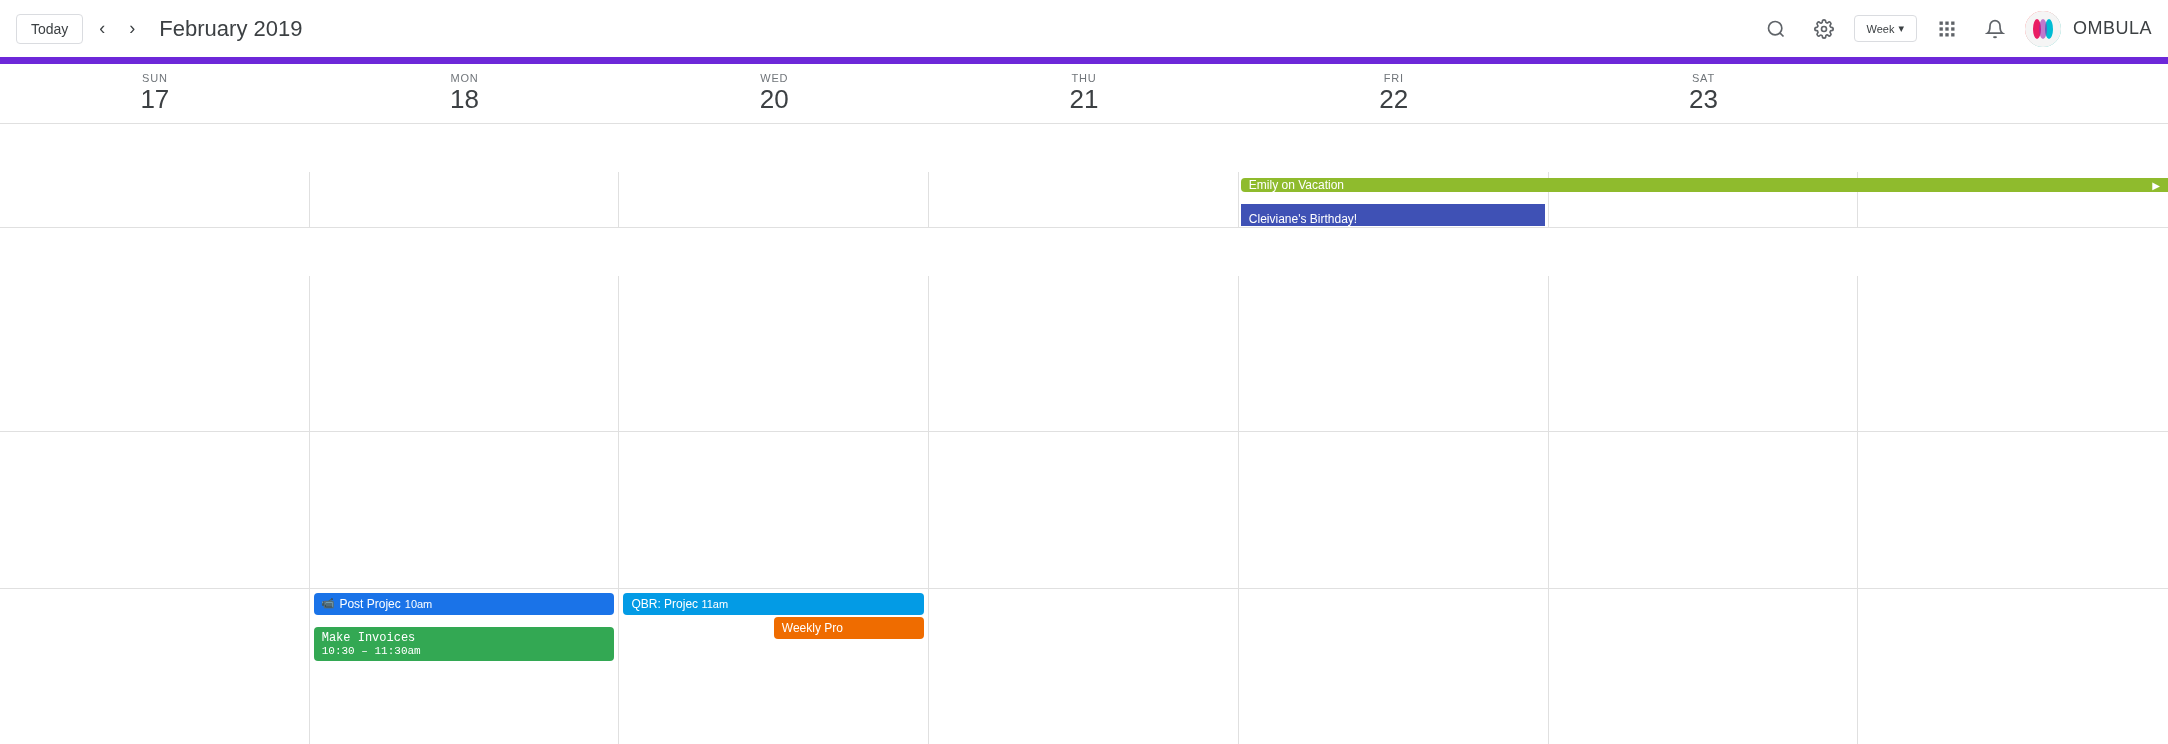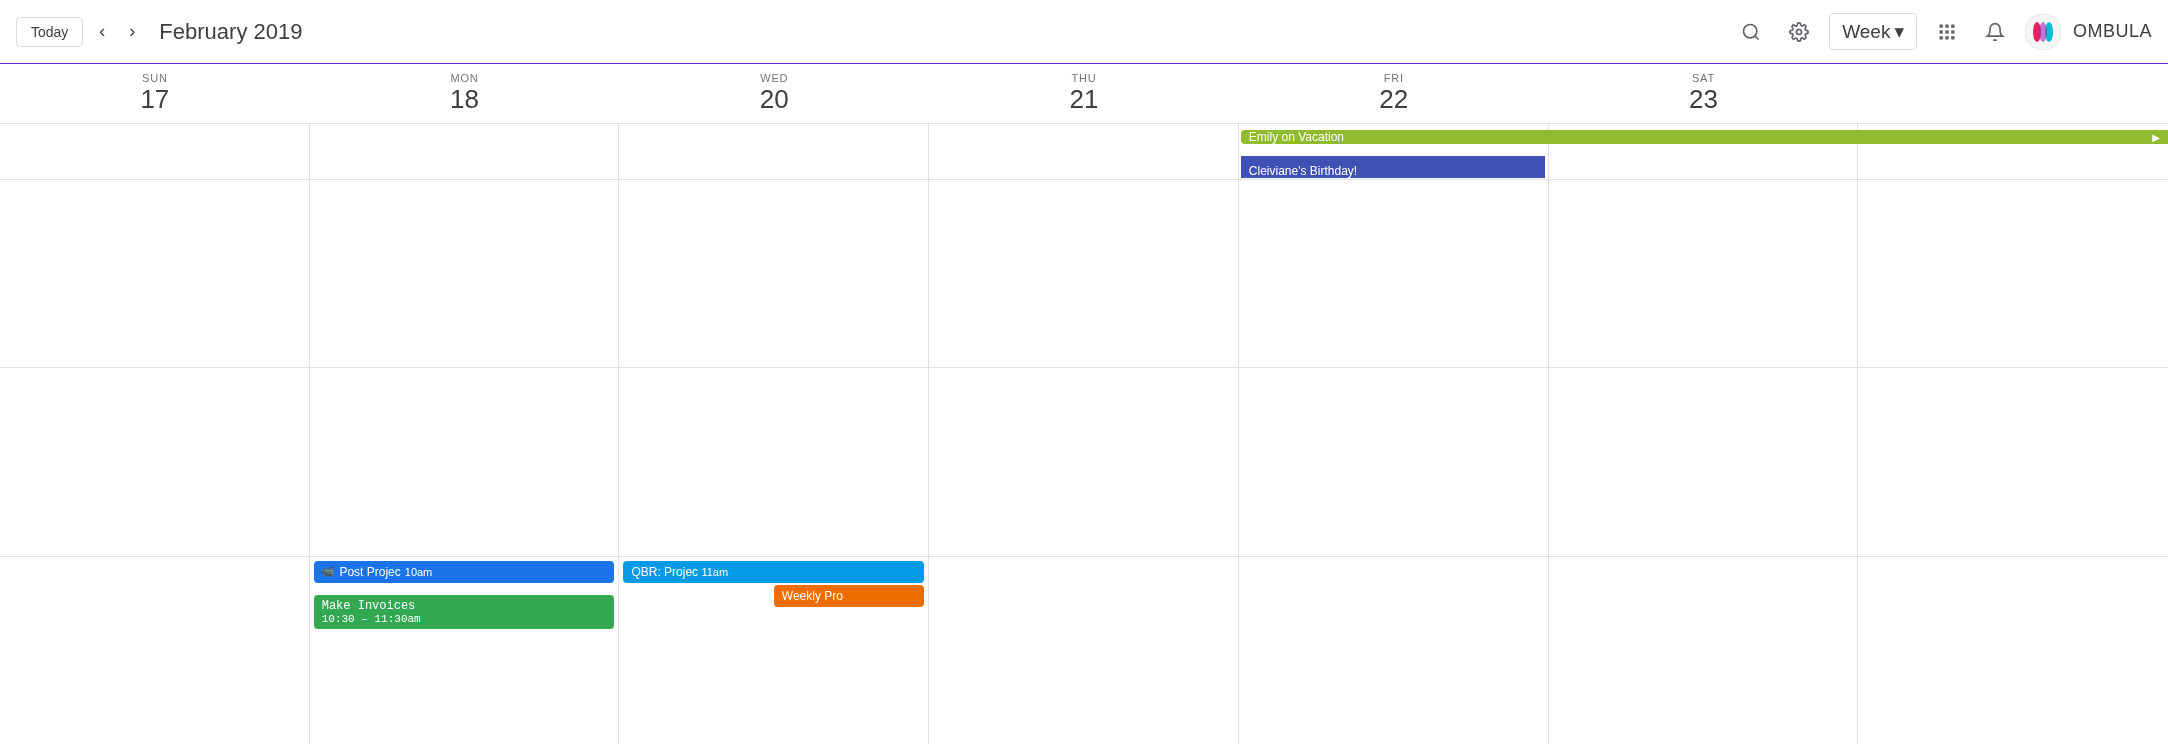--- a/index.html
+++ b/index.html
@@ -4,21 +4,21 @@
   <style>
     * { box-sizing: border-box; margin: 0; padding: 0; }
     body { font-family: 'Google Sans', Arial, sans-serif; background: #fff; overflow: hidden; }
 
     
     .header {
       display: flex;
       align-items: center;
       height: 64px;
       padding: 0 16px;
-      border-bottom: 1px solid #6d28d9;
+      border-bottom: 7px solid #6d28d9;
       gap: 8px;
     }
     .today-btn {
       border: 1px solid #dadce0;
       border-radius: 4px;
       padding: 6px 14px;
       font-size: 14px;
       cursor: pointer;
       background: #fff;
       color: #3c4043;
@@ -56,21 +56,21 @@
       display: flex;
       align-items: center;
       justify-content: center;
       color: #5f6368;
       font-size: 20px;
     }
     .week-selector {
       border: 1px solid #dadce0;
       border-radius: 4px;
       padding: 6px 12px;
-      font-size: 19px;
+      font-size: 11px;
       cursor: pointer;
       background: #fff;
       color: #3c4043;
       display: flex;
       align-items: center;
       gap: 4px;
     }
     .avatar {
       width: 36px;
       height: 36px;
@@ -89,20 +89,21 @@
       color: #3c4043;
       font-weight: 400;
       letter-spacing: 0.5px;
     }
 
     
     .calendar {
       display: flex;
       flex-direction: column;
       height: calc(100vh - 64px);
+      gap: 48px;
     }
 
     
     .day-headers {
       display: grid;
       grid-template-columns: repeat(7, 1fr);
       border-bottom: 1px solid #e0e0e0;
       padding: 8px 0;
     }
     .day-header {

